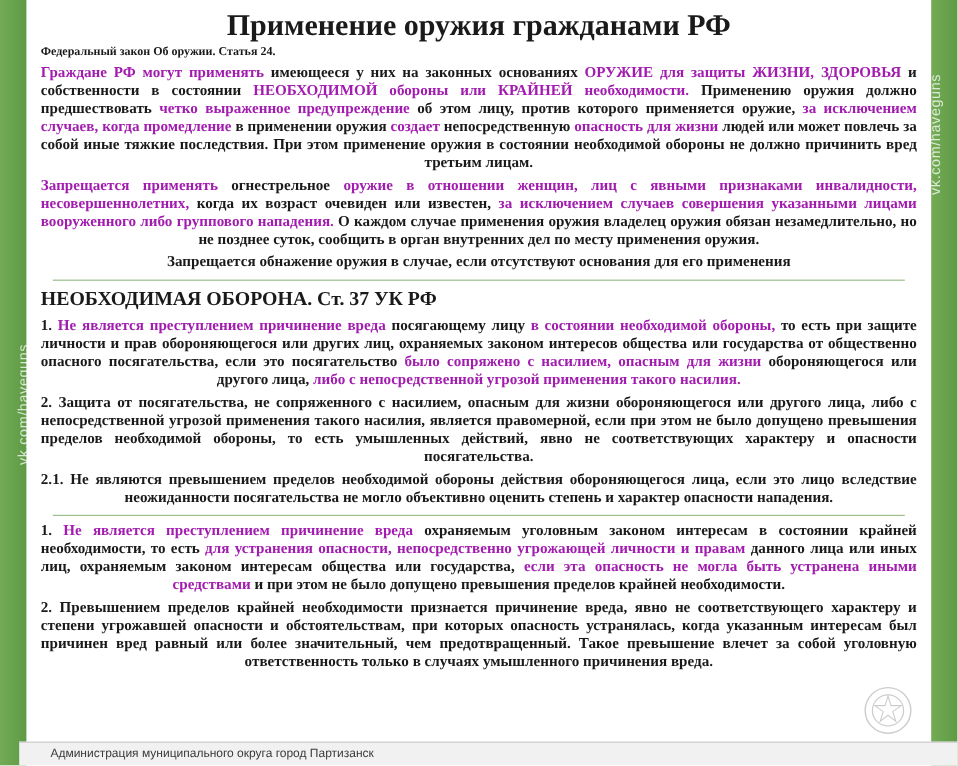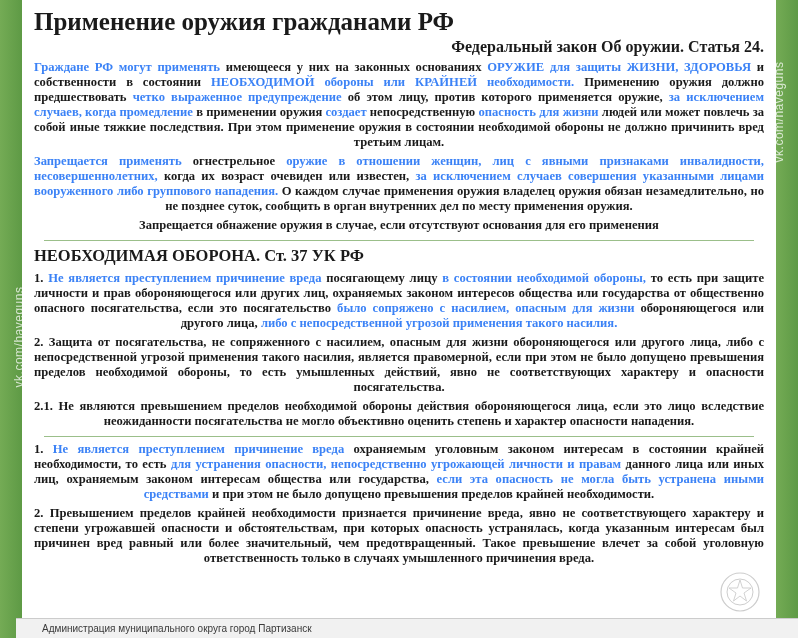--- a/index.html
+++ b/index.html
@@ -61,47 +61,47 @@
     left: 22px;
     top: 0;
     width: 754px;
     height: 638px;
     padding: 4px 12px 0 12px;
     box-sizing: border-box;
   }
 
   h1.doc-title {
     margin: 4px 0 2px 0;
-    text-align: left;
+    text-align: center;
     font-family: "Liberation Serif", serif;
     font-size: 25px;
     font-weight: bold;
     color: #1a1a1a;
     letter-spacing: 0px;
   }
   .doc-subtitle {
-    text-align: right;
-    font-size: 16px;
+    text-align: left;
+    font-size: 10px;
     font-weight: bold;
     color: #1a1a1a;
     margin: 0 0 4px 0;
   }
 
   p.para {
     margin: 0 0 4px 0;
     font-size: 12.6px;
     line-height: 1.19;
     color: #1a1a1a;
     text-align: center;
   }
   p.para.justify {
     text-align: justify;
     text-align-last: center;
   }
-  .red { color: #3b82f6; }
+  .red { color: #a21caf; }
 
   .divider {
     border: 0;
     border-top: 1px solid #9bbf8a;
     margin: 7px 10px 5px 10px;
   }
 
   h2.section-title {
     text-align: left;
     font-size: 16.5px;

